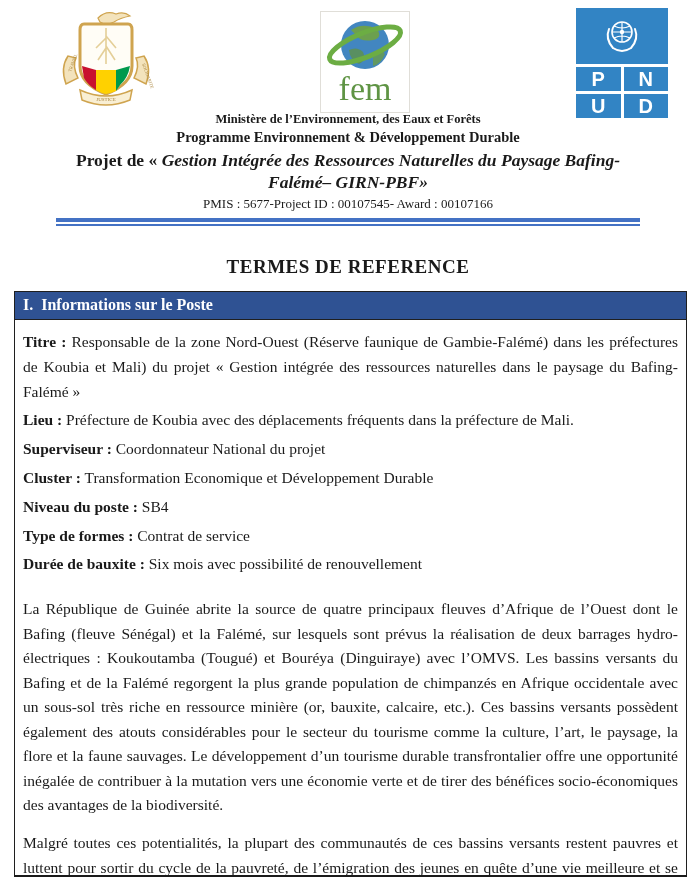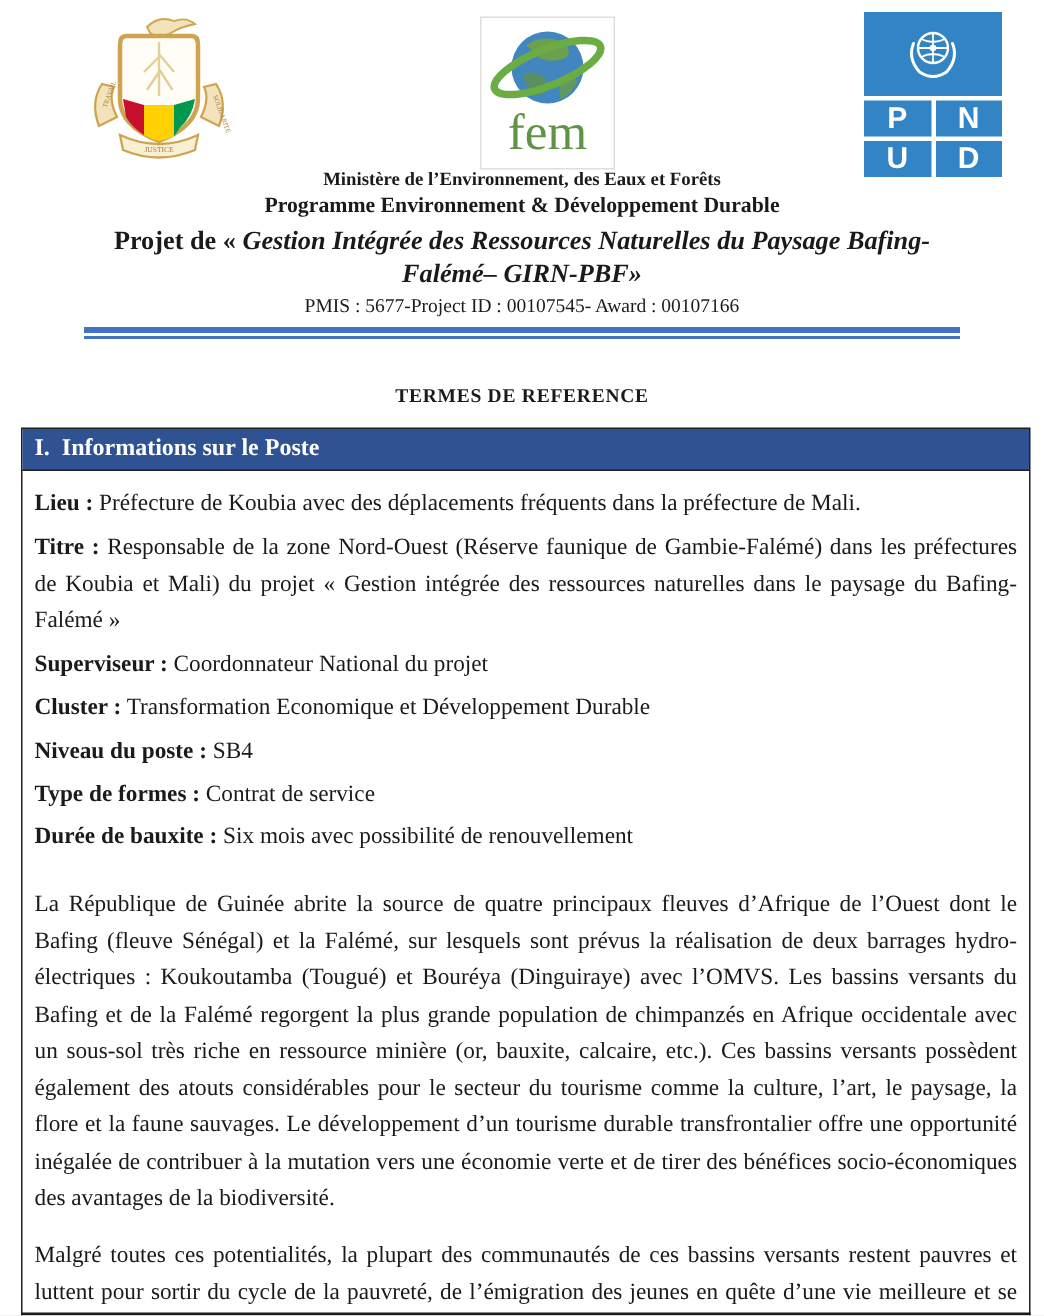--- a/index.html
+++ b/index.html
@@ -43,21 +43,21 @@
   .hdr-project{font-size:17.5px;font-weight:600;margin:4px 70px 2px;line-height:1.25;}
   .hdr-project .ital{font-style:italic;}
   .hdr-pmis{font-size:13px;margin-top:2px;}
   
   .divider{
     margin:7px 56px 0 56px;height:2px;background:#ffffff;
     border-top:4px solid #4472c4;border-bottom:2px solid #4472c4;
   }
   
   .doc-title{
-    text-align:center;font-size:13px;font-weight:bold;letter-spacing:.5px;
+    text-align:center;font-size:19px;font-weight:bold;letter-spacing:.5px;
     margin:30px 0 13px 0;
   }
   
   .tbl{
     margin:0 9px 0 14px;
     border:1.5px solid #1f1f1f;
     min-height:600px;
     box-sizing:border-box;
   }
   .sec-bar{
@@ -147,26 +147,26 @@
   <div class="divider"></div>
 
   <div class="doc-title">TERMES DE REFERENCE</div>
 
   <div class="tbl">
 
     <div class="sec-bar">I.&nbsp; Informations sur le Poste</div>
 
     <div class="fields">
       <div class="field">
+        <span class="lbl">Titre :</span>
+        <span class="val">Responsable de la zone Nord-Ouest (Réserve faunique de Gambie-Falémé) dans les préfectures de Koubia et Mali) du projet « Gestion intégrée des ressources naturelles dans le paysage du Bafing-Falémé »</span>
+      </div>
+      <div class="field">
         <span class="lbl">Lieu :</span>
         <span class="val">Préfecture de Koubia avec des déplacements fréquents dans la préfecture de Mali.</span>
-      </div>
-      <div class="field">
-        <span class="lbl">Titre :</span>
-        <span class="val">Responsable de la zone Nord-Ouest (Réserve faunique de Gambie-Falémé) dans les préfectures de Koubia et Mali) du projet « Gestion intégrée des ressources naturelles dans le paysage du Bafing-Falémé »</span>
       </div>
       <div class="field">
         <span class="lbl">Superviseur :</span>
         <span class="val">Coordonnateur National du projet</span>
       </div>
       <div class="field">
         <span class="lbl">Cluster :</span>
         <span class="val">Transformation Economique et Développement Durable</span>
       </div>
       <div class="field">

